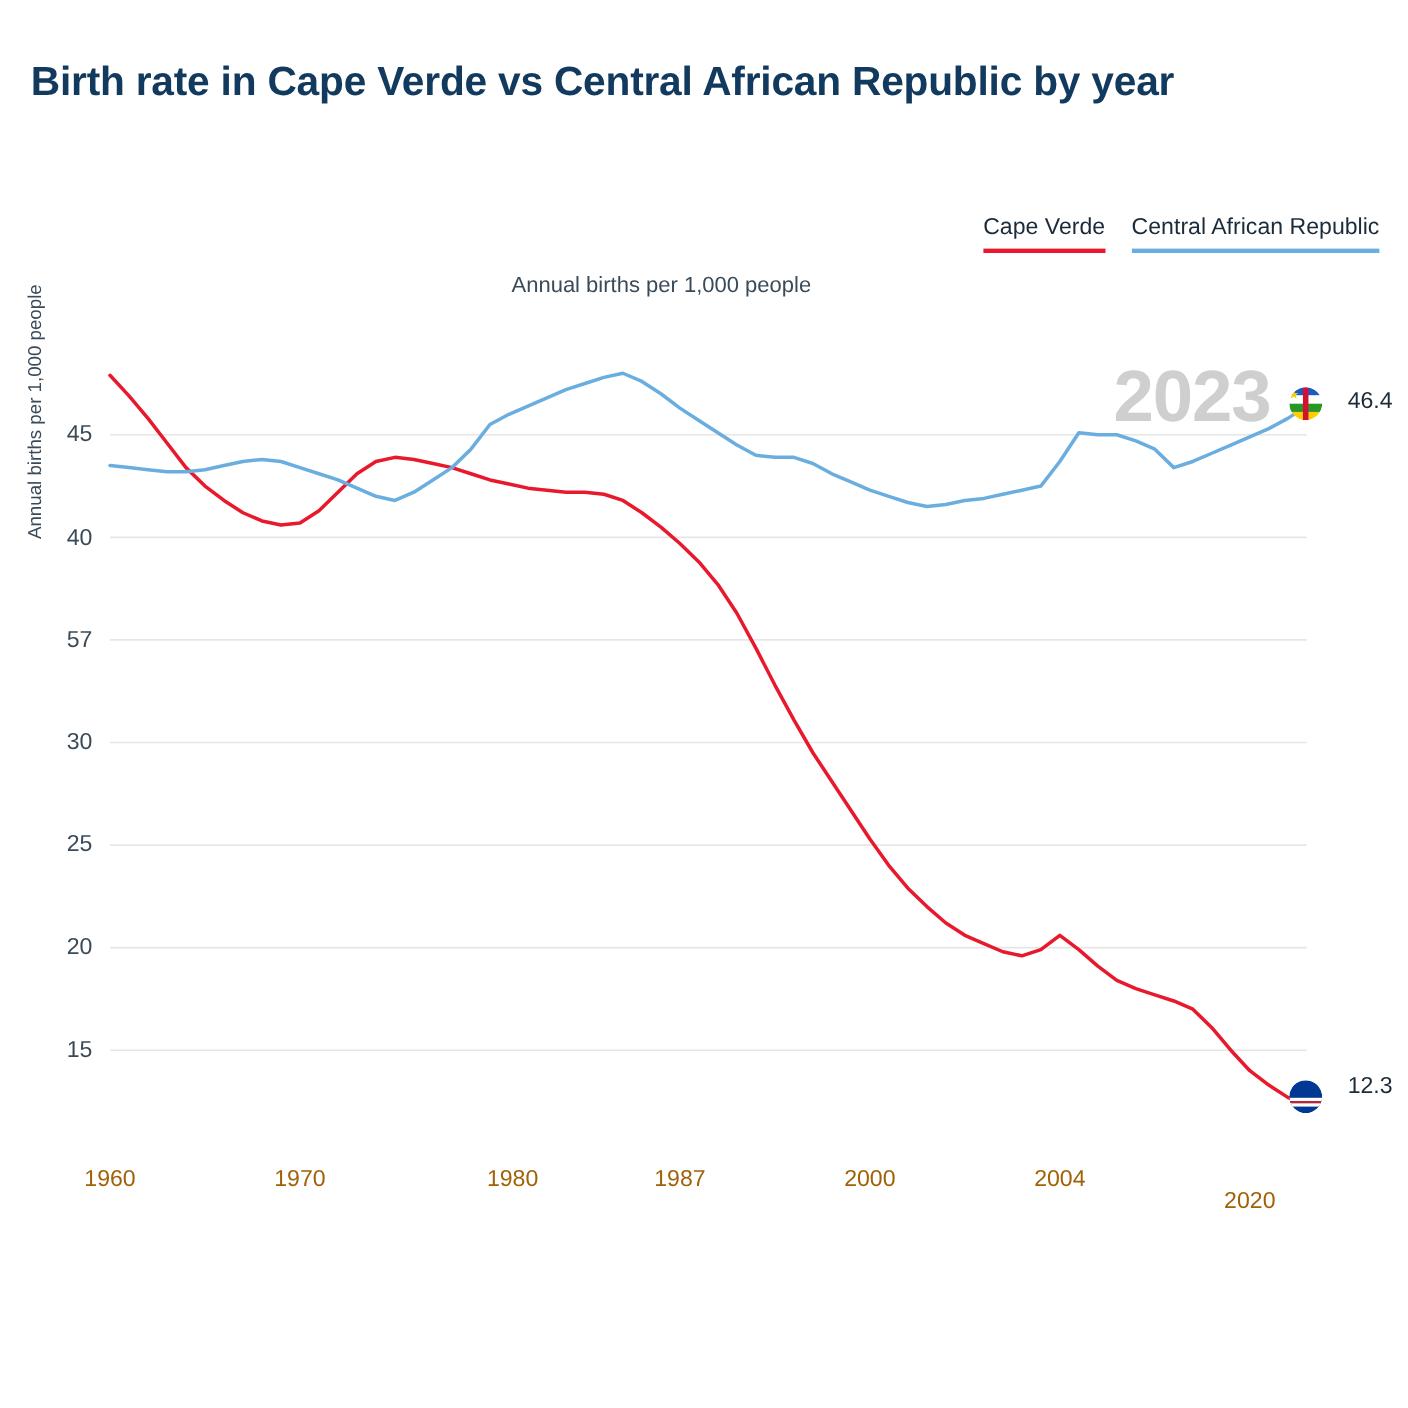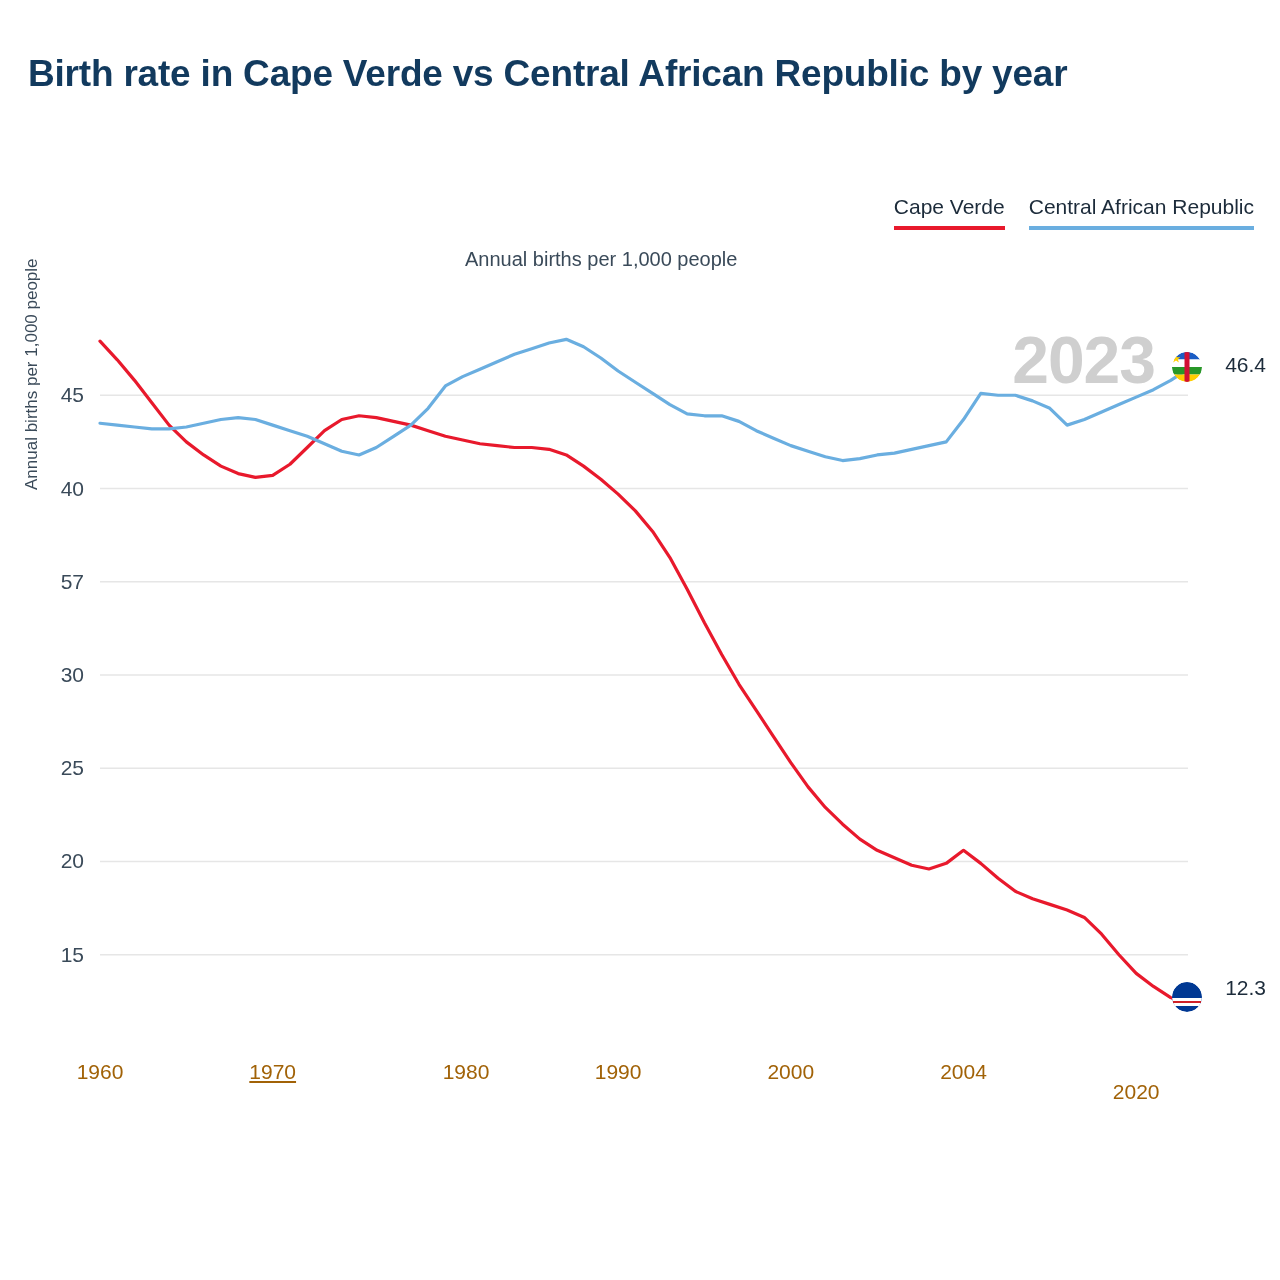--- a/index.html
+++ b/index.html
@@ -159,23 +159,23 @@
         <line x1="100" x2="1188" y1="395.2702702702703" y2="395.2702702702703" stroke="#e6e6e6" stroke-width="1.5"></line>
       </g>
     <g id="lines">
         <path d="M100.00 341.19 L117.27 359.84 L134.54 380.35 L151.81 402.73 L169.08 425.11 L186.35 441.89 L203.62 454.95 L220.89 466.14 L238.16 473.59 L255.43 477.32 L272.70 475.46 L289.97 464.27 L307.24 447.49 L324.51 430.70 L341.78 419.51 L359.05 415.78 L376.32 417.65 L393.59 421.38 L410.86 425.11 L428.13 430.70 L445.40 436.30 L462.67 440.03 L479.94 443.76 L497.21 445.62 L514.48 447.49 L531.75 447.49 L549.02 449.35 L566.29 454.95 L583.56 466.14 L600.83 479.19 L618.10 494.11 L635.37 510.89 L652.63 531.41 L669.90 557.51 L687.17 589.22 L704.44 622.78 L721.71 654.49 L738.98 684.32 L756.25 710.43 L773.52 736.54 L790.79 762.65 L808.06 786.89 L825.33 807.41 L842.60 824.19 L859.87 839.11 L877.14 850.30 L894.41 857.76 L911.68 865.22 L928.95 868.95 L946.22 863.35 L963.49 850.30 L980.76 863.35 L998.03 878.27 L1015.30 891.32 L1032.57 898.78 L1049.84 904.38 L1067.11 909.97 L1084.38 917.43 L1101.65 934.22 L1118.92 954.73 L1136.19 973.38 L1153.46 986.43 L1170.73 997.62 L1188.00 1005.08" fill="none" stroke="#e8192c" stroke-width="3.2" stroke-linejoin="round" stroke-linecap="round"></path>
         <path d="M100.00 423.24 L117.27 425.11 L134.54 426.97 L151.81 428.84 L169.08 428.84 L186.35 426.97 L203.62 423.24 L220.89 419.51 L238.16 417.65 L255.43 419.51 L272.70 425.11 L289.97 430.70 L307.24 436.30 L324.51 443.76 L341.78 451.22 L359.05 454.95 L376.32 447.49 L393.59 436.30 L410.86 425.11 L428.13 408.32 L445.40 385.95 L462.67 376.62 L479.94 369.16 L497.21 361.70 L514.48 354.24 L531.75 348.65 L549.02 343.05 L566.29 339.32 L583.56 346.78 L600.83 357.97 L618.10 371.03 L635.37 382.22 L652.63 393.41 L669.90 404.59 L687.17 413.92 L704.44 415.78 L721.71 415.78 L738.98 421.38 L756.25 430.70 L773.52 438.16 L790.79 445.62 L808.06 451.22 L825.33 456.81 L842.60 460.54 L859.87 458.68 L877.14 454.95 L894.41 453.08 L911.68 449.35 L928.95 445.62 L946.22 441.89 L963.49 419.51 L980.76 393.41 L998.03 395.27 L1015.30 395.27 L1032.57 400.86 L1049.84 408.32 L1067.11 425.11 L1084.38 419.51 L1101.65 412.05 L1118.92 404.59 L1136.19 397.14 L1153.46 389.68 L1170.73 380.35 L1188.00 369.16" fill="none" stroke="#6aaee0" stroke-width="3.2" stroke-linejoin="round" stroke-linecap="round"></path>
       </g>
   </svg>
 
   <div id="xticks">
       <div class="tick-x" style="left: 100px;">1960</div>
-      <div class="tick-x" style="left: 272.698px; text-decoration: underline;">1970</div>
+      <div class="tick-x" style="left: 272.698px;">1970</div>
       <div class="tick-x" style="left: 466px;">1980</div>
-      <div class="tick-x" style="left: 618.095px;">1990</div>
+      <div class="tick-x" style="left: 618.095px;">1987</div>
       <div class="tick-x" style="left: 790.794px;">2000</div>
       <div class="tick-x" style="left: 963.492px;">2004</div>
       <div class="tick-x" style="left: 1136.19px; margin-top: 20px;">2020</div>
     </div>
   <div id="yticks">
       <div class="tick-y" style="top: 954.73px;">15</div>
       <div class="tick-y" style="top: 861.486px;">20</div>
       <div class="tick-y" style="top: 768.243px;">25</div>
       <div class="tick-y" style="top: 675px;">30</div>
       <div class="tick-y" style="top: 581.757px;">57</div>

